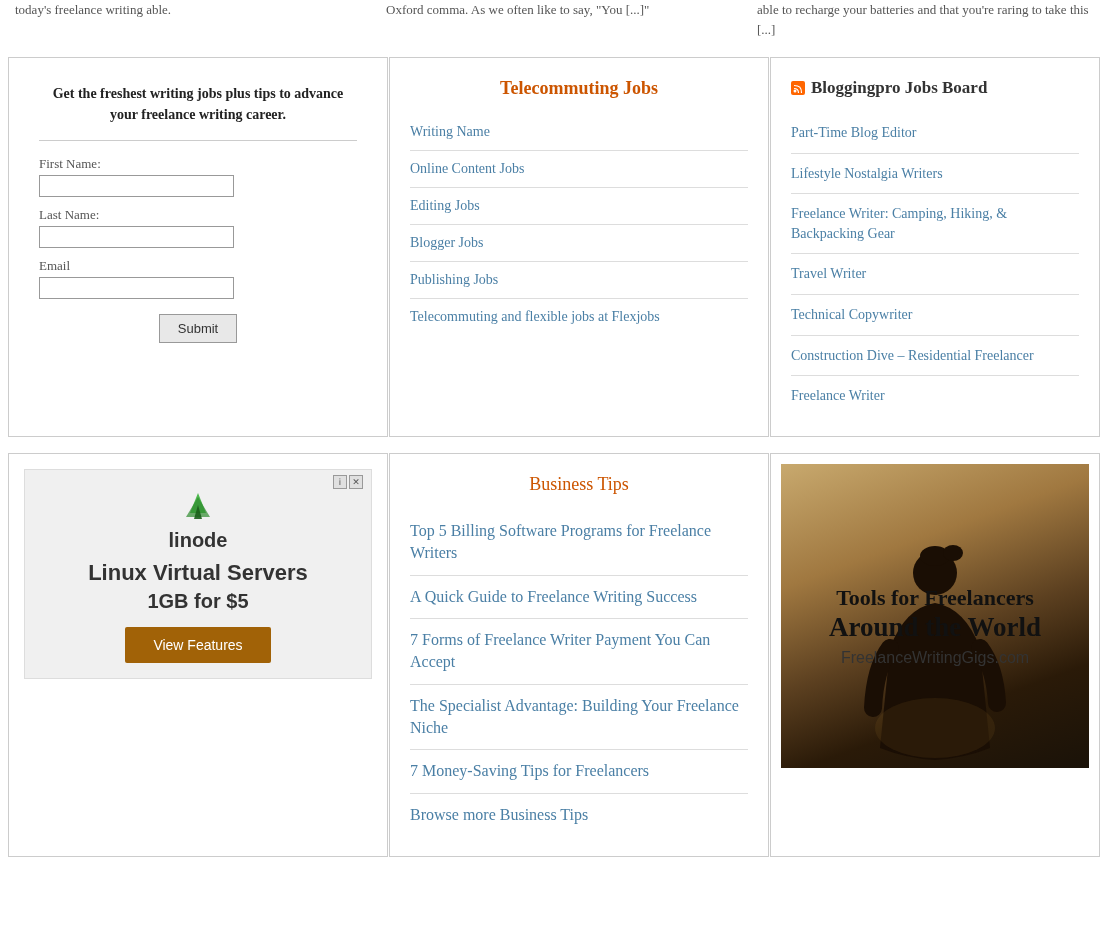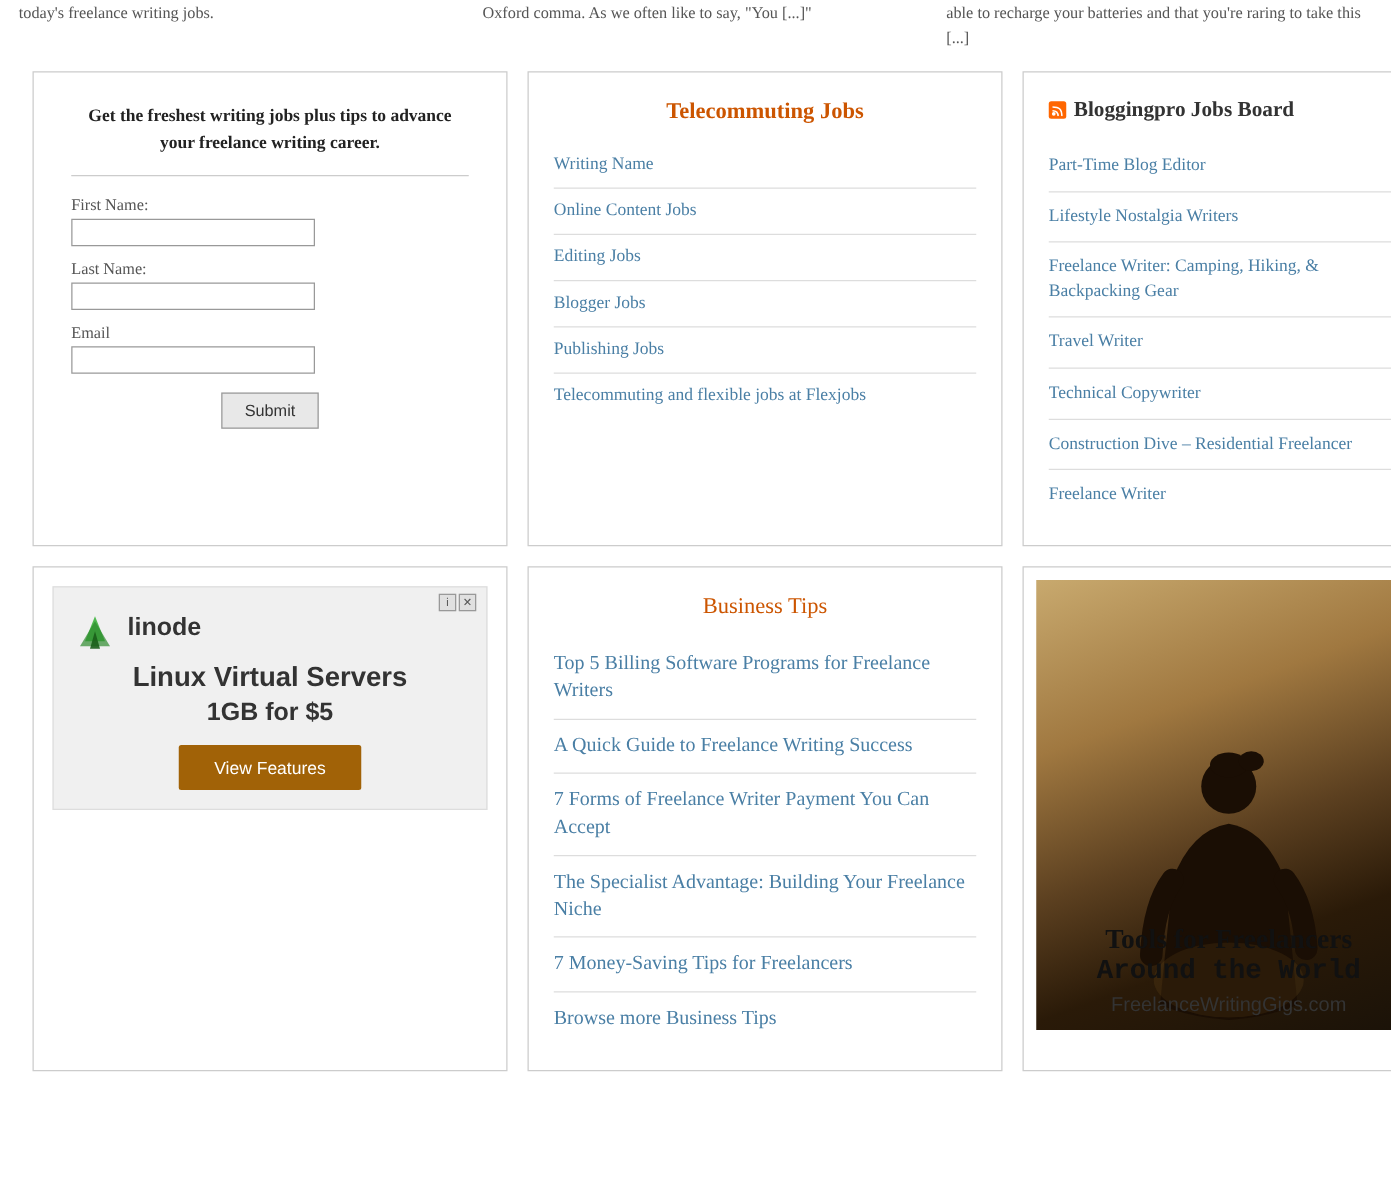--- a/index.html
+++ b/index.html
@@ -26,23 +26,22 @@
       padding: 0 15px;
       font-size: 13px;
       color: #555;
       line-height: 1.5;
     }
 
     
     .widget-grid {
       display: grid;
       grid-template-columns: 380px 380px 330px;
-      gap: 16px;
+      gap: 1px;
       padding: 8px;
-      margin-left: 18px;
     }
 
     .widget-box {
       border: 1px solid #ccc;
       background: #fff;
       padding: 20px;
     }
 
     
     .newsletter-widget {
@@ -182,23 +181,24 @@
       font-size: 9px;
       display: flex;
       align-items: center;
       justify-content: center;
       cursor: pointer;
       color: #555;
     }
     .ad-logo-row {
       display: flex;
       align-items: center;
-      justify-content: flex-start;
+      justify-content: center;
       gap: 8px;
       margin-bottom: 8px;
+      flex-direction: column;
     }
     .linode-icon {
       width: 36px;
       height: 36px;
     }
     .ad-brand {
       font-size: 20px;
       font-weight: bold;
       color: #333;
       font-family: Arial, sans-serif;
@@ -254,46 +254,46 @@
       font-size: 16px;
       line-height: 1.4;
     }
 
     
     .tools-widget {
       padding: 10px;
     }
     .tools-img-container {
       width: 100%;
-      height: 360px;
+      height: 304px;
       background: linear-gradient(160deg, #c8a96e 0%, #a07840 30%, #5c4020 55%, #2a1a08 75%, #1a1208 100%);
       position: relative;
       display: flex;
       flex-direction: column;
       align-items: center;
-      justify-content: flex-end;
+      justify-content: center;
       overflow: hidden;
     }
     .tools-img-text {
       text-align: center;
       padding: 30px 20px 10px;
       z-index: 2;
     }
     .tools-img-text .title-line1 {
       font-size: 22px;
       font-weight: bold;
       color: #111;
       font-family: Georgia, serif;
       line-height: 1.2;
     }
     .tools-img-text .title-line2 {
-      font-size: 22px;
+      font-size: 27px;
       font-weight: bold;
       color: #111;
-      font-family: Liberation Mono, monospace;
+      font-family: Liberation Serif, serif;
       line-height: 1.2;
     }
     .tools-img-text .subtitle {
       font-size: 16px;
       color: #333;
       margin-top: 5px;
       font-family: Arial, sans-serif;
     }
     .silhouette {
       position: absolute;
@@ -304,21 +304,21 @@
       height: 240px;
     }
   </style>
 </head>
 <body>
 
 <div class="page-wrapper">
 
   <div class="top-strip">
     <div class="top-strip-col">
-      <span>today's freelance writing jobs.</span>
+      <span>today's freelance writing able.</span>
     </div>
     <div class="top-strip-col">
       <span>Oxford comma. As we often like to say, "You [...]"</span>
     </div>
     <div class="top-strip-col">
       <span>able to recharge your batteries and that you're raring to take this [...]</span>
     </div>
   </div>
 
   <div class="widget-grid">

